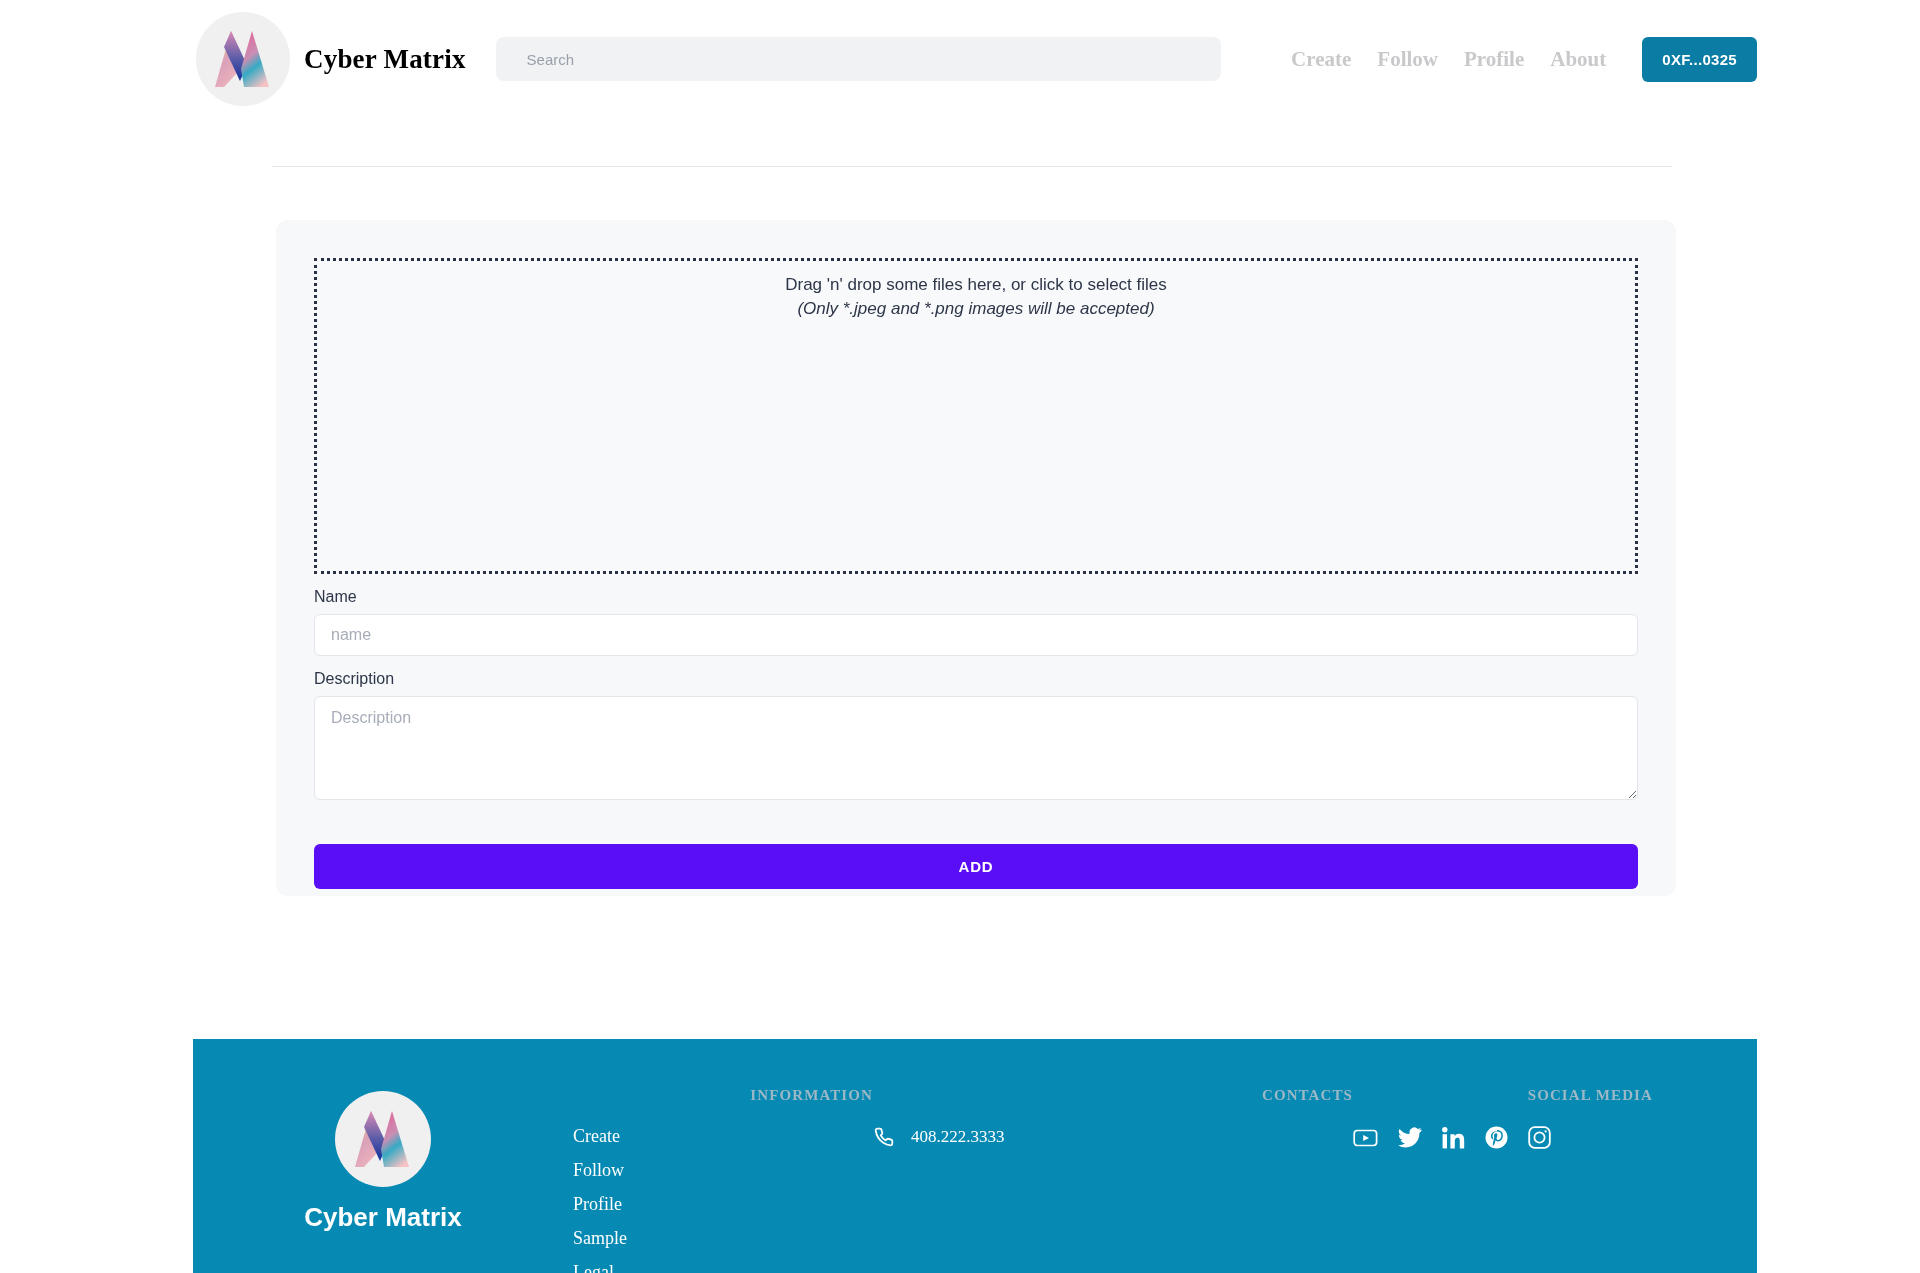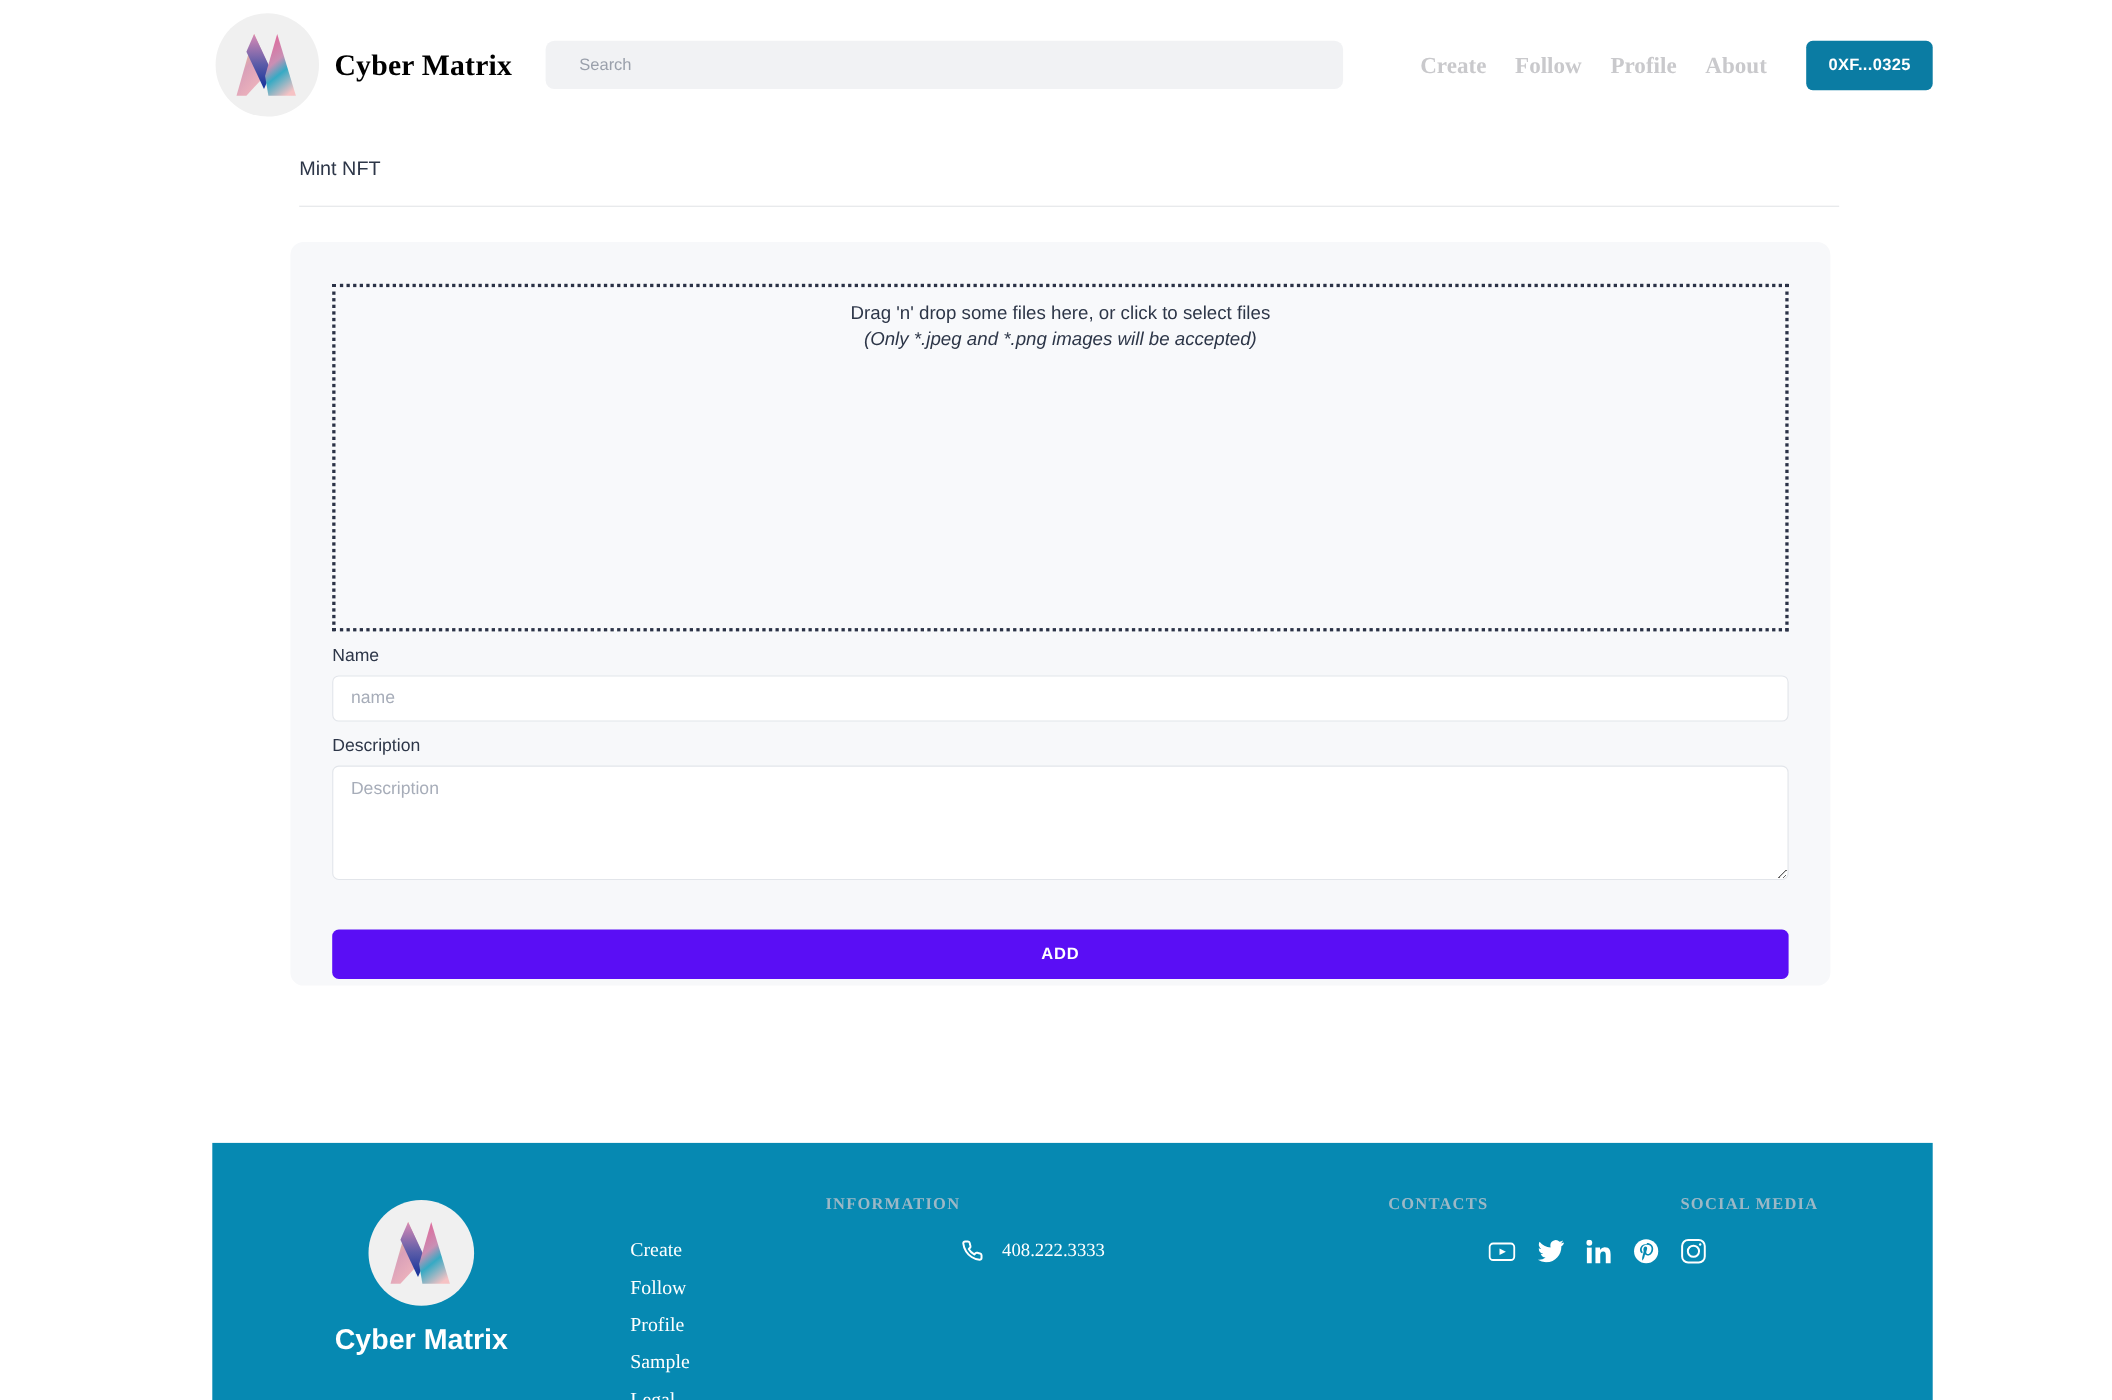--- a/index.html
+++ b/index.html
@@ -125,21 +125,21 @@
     margin-top: 23px;
     height: 1px;
     background: #e3e5e8;
     width: 100%;
   }
 
   
   .mint-card {
     position: absolute;
     top: 220px;
-    left: 264px;
+    left: 276px;
     width: 1400px;
     height: 676px;
     background: #f7f8fa;
     border-radius: 12px;
     padding: 38px;
   }
 
   .dropzone {
     width: 1324px;
     height: 316px;
@@ -348,21 +348,20 @@
     <div class="nav">
       <a class="nav-link">Create</a>
       <a class="nav-link">Follow</a>
       <a class="nav-link">Profile</a>
       <a class="nav-link">About</a>
       <button class="wallet-btn">0XF...0325</button>
     </div>
   </div>
 
   <div class="title-area">
-    <div class="page-title">Mint NFT</div>
     <div class="title-divider"></div>
   </div>
 
   <div class="mint-card">
 
     <div class="dropzone">
       <div class="dz-line1">Drag 'n' drop some files here, or click to select files</div>
       <div class="dz-line2">(Only *.jpeg and *.png images will be accepted)</div>
     </div>
 

